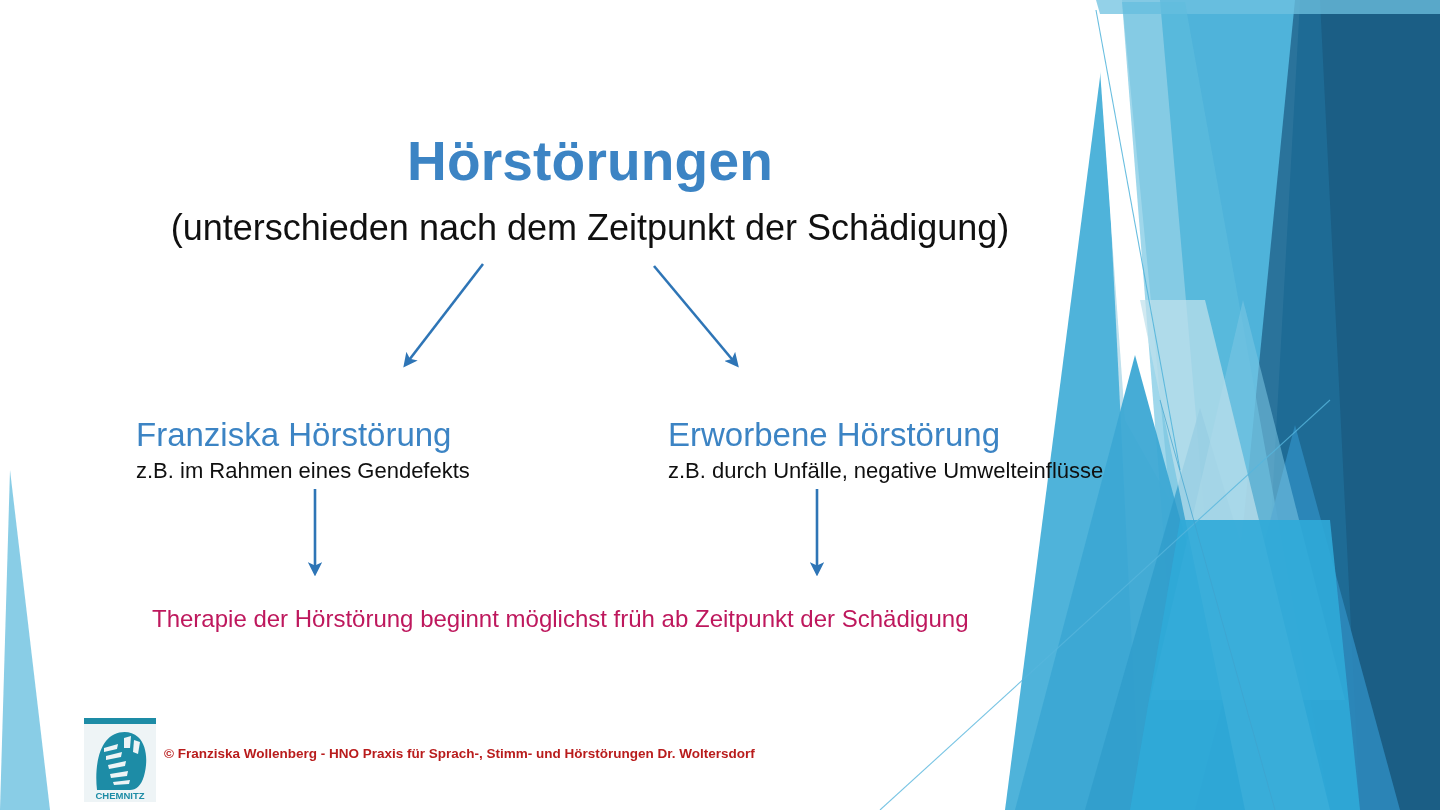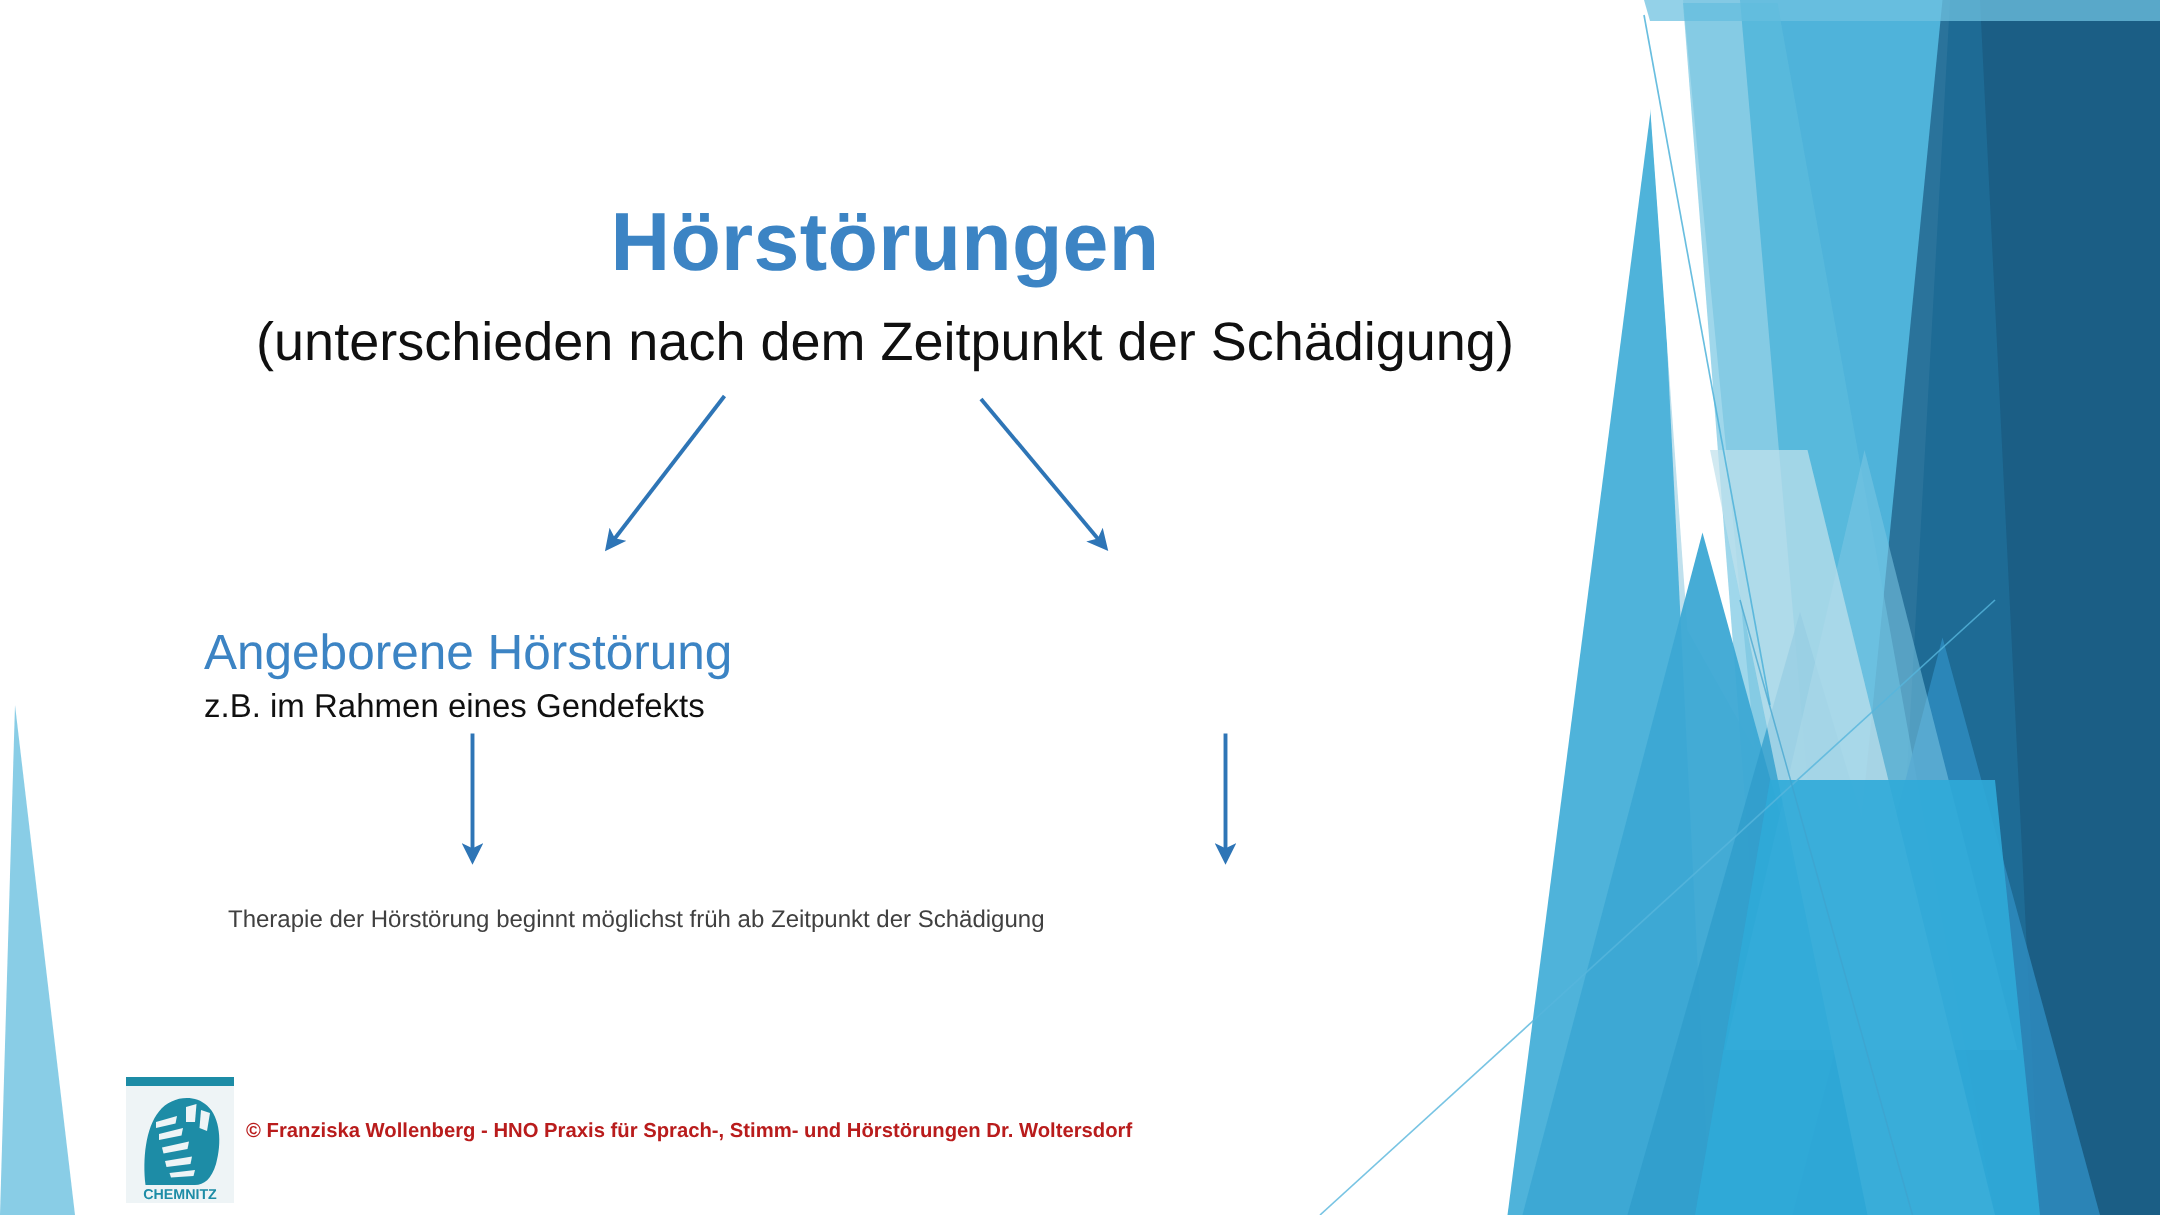--- a/index.html
+++ b/index.html
@@ -71,23 +71,23 @@
   }
   #branch-congenital { left: 136px; top: 416px; }
   #branch-acquired   { left: 668px; top: 416px; }
 
   
   #conclusion {
     position: absolute;
     left: 152px;
     top: 604px;
     width: 940px;
-    font-size: 16px;
+    font-size: 24px;
     line-height: 1.25;
-    color: #404040;
+    color: #be185d;
     font-weight: 400;
     white-space: nowrap;
   }
 
   
   #arrows {
     position: absolute;
     inset: 0;
     width: 1440px;
     height: 810px;
@@ -161,24 +161,28 @@
       </marker>
     </defs>
 
     <line x1="483" y1="264" x2="406" y2="364" stroke="#2E75B6" stroke-width="2.6" marker-end="url(#ah)"></line>
     <line x1="654" y1="266" x2="736" y2="364" stroke="#2E75B6" stroke-width="2.6" marker-end="url(#ah)"></line>
     <line x1="315" y1="489" x2="315" y2="572" stroke="#2E75B6" stroke-width="2.6" marker-end="url(#ah)"></line>
     <line x1="817" y1="489" x2="817" y2="572" stroke="#2E75B6" stroke-width="2.6" marker-end="url(#ah)"></line>
   </svg>
 
   <div class="branch" id="branch-congenital">
-    <div class="branch-title">Angeborene Hörstörung</div>
+    <div class="branch-title">Franziska Hörstörung</div>
     <div class="branch-sub">z.B. im Rahmen eines Gendefekts</div>
   </div>
 
+  <div class="branch" id="branch-acquired">
+    <div class="branch-title">Erworbene Hörstörung</div>
+    <div class="branch-sub">z.B. durch Unfälle, negative Umwelteinflüsse</div>
+  </div>
 
   <div id="conclusion">Therapie der Hörstörung beginnt möglichst früh ab Zeitpunkt der Schädigung</div>
 
   <svg id="footer-logo" viewBox="0 0 72 84" xmlns="http://www.w3.org/2000/svg">
     <rect x="0" y="0" width="72" height="84" fill="#eef4f6"></rect>
     <rect x="0" y="0" width="72" height="6" fill="#1D8CA6"></rect>
 
     <path d="M13,72 C11,55 13,34 22,23 C30,13 45,11 54,19 C63,27 64,44 60,58 C57,68 52,72 46,72 Z" fill="#1D8CA6"></path>
 
     <path d="M20,30 L34,26 L33,31 L20,34 Z" fill="#eef4f6"></path>

